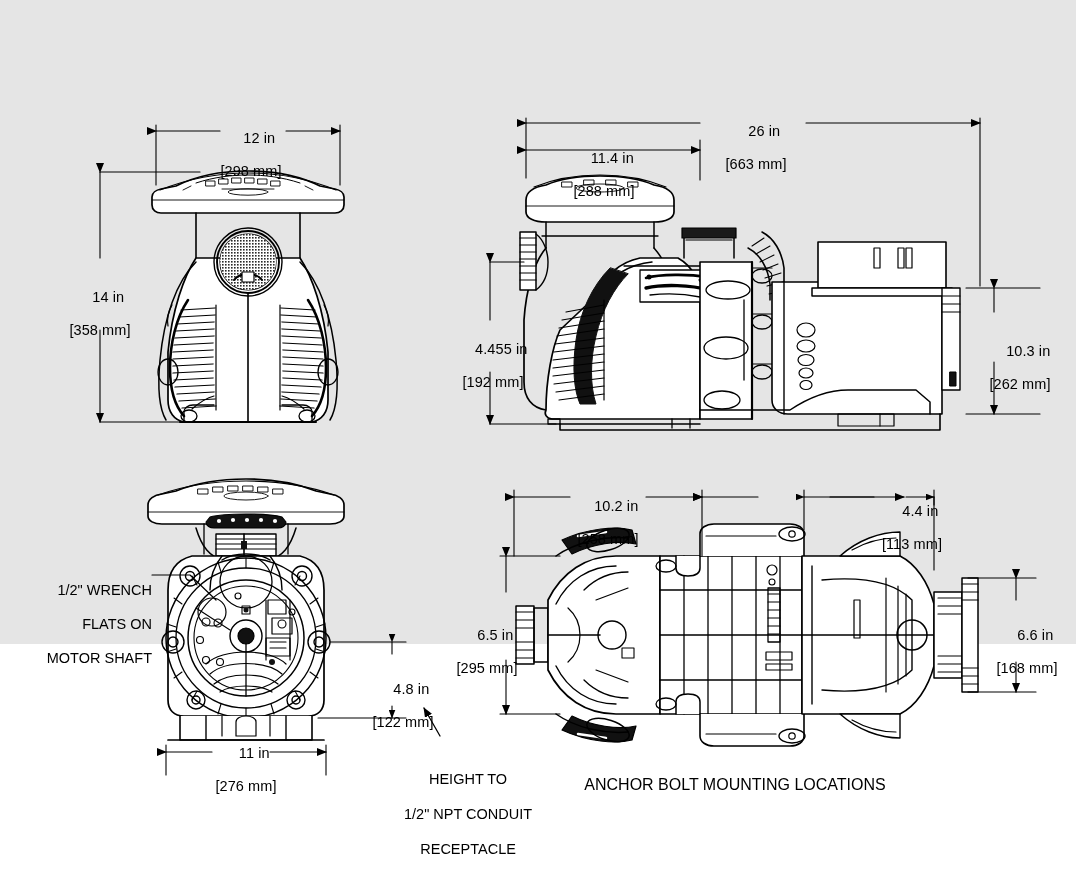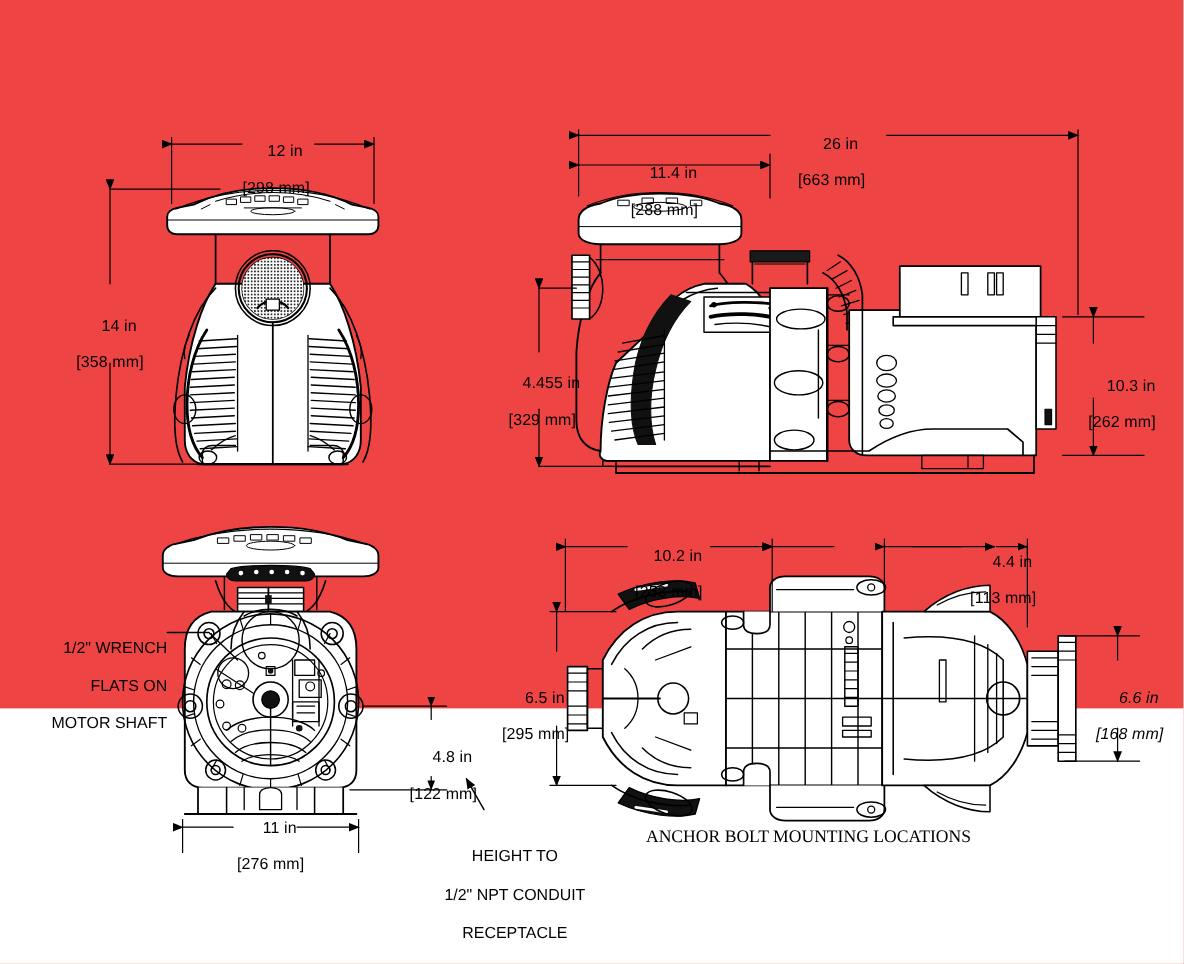--- a/index.html
+++ b/index.html
@@ -2,21 +2,21 @@
 <html><head>
 <meta charset="utf-8">
 <title>Pump Dimensional Drawing</title>
 <style>
   html,body{margin:0;padding:0;background:#ffffff;}
   body{
     font-family:"Liberation Sans", sans-serif;
     width:1076px;height:876px;overflow:hidden;
     color:#000;
   }
-  #sheet{position:relative;width:1076px;height:644px;background:#ef4444;}
+  #sheet{position:relative;width:1076px;height:644px;background:#e5e5e5;}
   svg.layer{position:absolute;left:0;top:0;width:1076px;height:876px;}
   .dimtxt{
     position:absolute;
     font-family:"Liberation Sans", sans-serif;
     font-size:14.5px;
     line-height:16.5px;
     color:#000;
     white-space:pre;
     text-align:center;
     letter-spacing:0.1px;
@@ -33,24 +33,25 @@
   .noteC{
     position:absolute;
     font-family:"Liberation Sans", sans-serif;
     font-size:14.5px;
     line-height:17.5px;
     text-align:center;
     white-space:pre;
   }
   .caption{
     position:absolute;
-    font-family:Liberation Serif, serif;
+    font-family:Liberation Sans, sans-serif;
     font-size:16px;
     text-align:center;
     white-space:pre;
+    margin-top:24px;
   }
 </style>
 </head>
 <body>
 
 <div id="sheet">
 
   <svg class="layer" viewBox="0 0 1076 876">
     <defs>
       <marker id="ah" markerWidth="10" markerHeight="8" refX="9" refY="4" orient="auto" markerUnits="userSpaceOnUse">
@@ -610,21 +611,21 @@
   <div class="dimtxt" style="left:706px;top:106px;width:100px;">
     <span>26 in</span>
     <span class="l2">[663 mm]</span>
   </div>
   <div class="dimtxt" style="left:561px;top:133px;width:86px;">
     <span>11.4 in</span>
     <span class="l2">[288 mm]</span>
   </div>
   <div class="dimtxt" style="left:448px;top:324px;width:90px;">
     <span>4.455 in</span>
-    <span class="l2">[329 mm]</span>
+    <span class="l2">[192 mm]</span>
   </div>
   <div class="dimtxt" style="left:976px;top:326px;width:88px;">
     <span>10.3 in</span>
     <span class="l2">[262 mm]</span>
   </div>
 
   <div class="dimtxt" style="left:206px;top:728px;width:80px;">
     <span>11 in</span>
     <span class="l2">[276 mm]</span>
   </div>
@@ -648,19 +649,19 @@
     <span class="l2">[258 mm]</span>
   </div>
   <div class="dimtxt" style="left:874px;top:486px;width:76px;">
     <span>4.4 in</span>
     <span class="l2">[113 mm]</span>
   </div>
   <div class="dimtxt" style="left:444px;top:610px;width:86px;">
     <span>6.5 in</span>
     <span class="l2">[295 mm]</span>
   </div>
-  <div class="dimtxt" style="left:984px;top:610px;width:86px;font-style:italic;">
+  <div class="dimtxt" style="left:984px;top:610px;width:86px;">
     <span>6.6 in</span>
     <span class="l2">[168 mm]</span>
   </div>
   <div class="caption" style="left:560px;top:752px;width:350px;">ANCHOR BOLT MOUNTING LOCATIONS</div>
 
 </div>
 
 </body></html>

